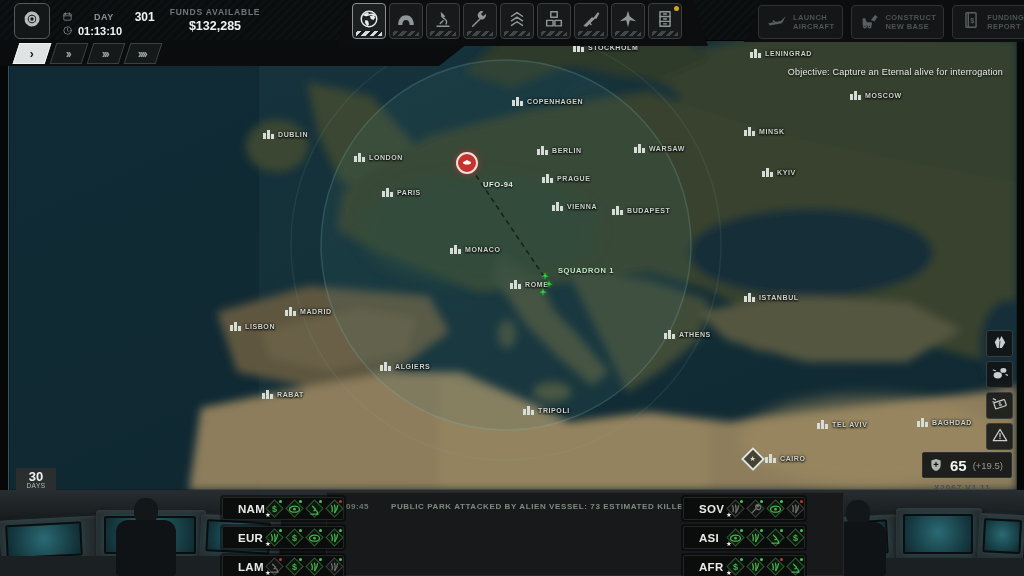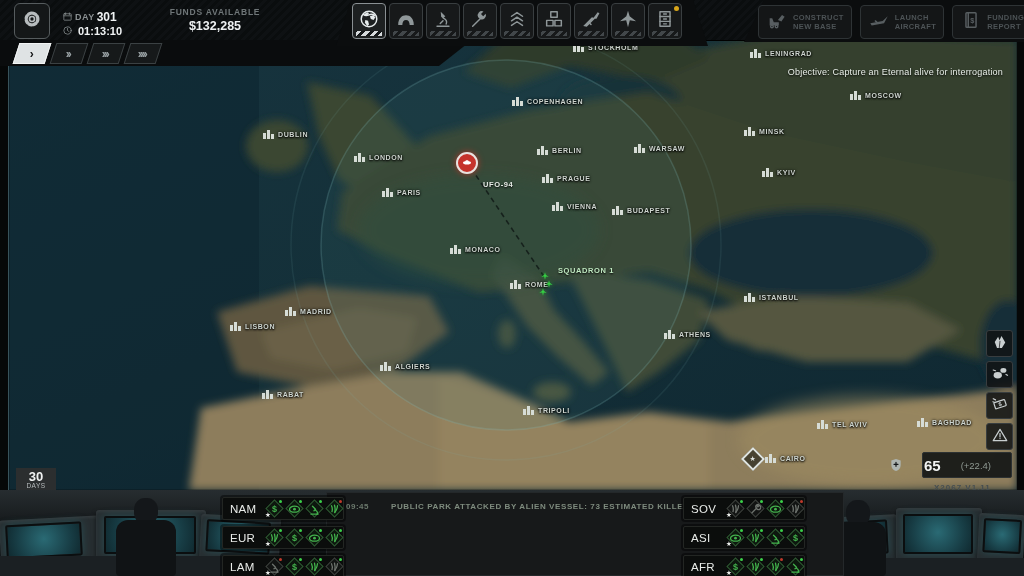--- a/index.html
+++ b/index.html
@@ -79,21 +79,21 @@
   #freport{left:16px;top:468px;display:flex;justify-content:space-between;}
   #fr-days{width:40px;height:24px;background:#2b2e2f;display:flex;flex-direction:column;
         align-items:center;justify-content:center;line-height:1;}
   #fr-days .d1{font-size:13px;font-weight:bold;color:#f0f2f2;}
   #fr-days .d2{font-size:6.5px;color:#b7bcbd;letter-spacing:.5px;}
   #fr-bar{width:150px;height:24px;background:#191c1d;border:1px solid #070809;border-left:none;
         display:flex;align-items:center;padding-left:12px;box-sizing:border-box;}
   #fr-bar span{font-size:10px;font-weight:bold;color:#d7dbdc;letter-spacing:1px;}
   #score{left:922px;top:452px;width:90px;height:26px;background:rgba(14,17,18,.88);
         border:1px solid #2c3132;border-radius:2px;display:flex;align-items:center;
-        justify-content:flex-end;gap:20px;padding:0 20px;box-sizing:border-box;color:#aeb5b2;}
+        justify-content:flex-end;gap:6px;padding:0 8px;box-sizing:border-box;color:#aeb5b2;}
   #score .sv{font-size:15px;font-weight:bold;color:#f2f4f3;}
   #score .sd{font-size:9.5px;color:#8f9992;}
   #version{left:934px;top:483px;font-size:8px;font-weight:bold;color:#454d50;letter-spacing:1px;}
 
   
   #croom{left:0;top:490px;width:1024px;height:86px;
         background:linear-gradient(#272d30,#15191b 40%,#0b0e10);}
   .console{position:absolute;background:#272e31;border-radius:3px;
         box-shadow:inset 0 2px 3px rgba(255,255,255,.06),0 3px 5px rgba(0,0,0,.5);}
   .screen{position:absolute;border:2px solid #0b0e0f;border-radius:2px;
@@ -106,22 +106,22 @@
   #ticker{left:346px;top:502px;display:flex;gap:22px;align-items:baseline;}
   #ticker .tt{font-size:8px;font-weight:bold;color:#6b786c;letter-spacing:.5px;}
   #ticker .tx{font-size:8px;font-weight:bold;color:#7e8b7e;letter-spacing:.6px;}
 
   
   .rgroup{position:absolute;display:flex;flex-direction:column;gap:6px;}
   #rg-left{left:222px;top:497px;}
   #rg-right{left:683px;top:497px;}
   .rpanel{width:120px;height:21px;background:#0b0d0c;border:1px solid #232623;border-radius:2px;
         display:flex;align-items:center;box-shadow:0 0 0 2px rgba(0,0,0,.45);}
-  .rpanel .rc{width:36px;font-size:11.5px;font-weight:normal;color:#e8ebe8;padding-left:7px;
-        letter-spacing:.3px;}
+  .rpanel .rc{width:36px;font-size:11.5px;font-weight:bold;color:#e8ebe8;padding-left:7px;
+        letter-spacing:.3px;margin-left:8px;}
   .ricons{display:flex;gap:3px;}
   .rslot{position:relative;width:17px;height:17px;display:flex;align-items:center;justify-content:center;}
   .rdiamond{width:11px;height:11px;transform:rotate(45deg);background:#0d170e;border:1px solid #2f5a33;
         display:flex;align-items:center;justify-content:center;}
   .rdiamond>span{transform:rotate(-45deg);display:flex;color:#43b24c;}
   .rslot.dim .rdiamond{border-color:#3c403c;background:#121413;}
   .rslot.dim .rdiamond>span{color:#6e736e;}
   .rdot{position:absolute;top:0;right:1px;width:3px;height:3px;border-radius:50%;}
   .rstar{position:absolute;bottom:-1px;left:-1px;font-size:6.5px;color:#e8ebe8;line-height:1;
         text-shadow:0 0 2px #000;}
@@ -468,21 +468,21 @@
 <div id="plate-left" class="abs"></div>
 <div id="plate-center" class="abs"></div>
 <div id="plate-right" class="abs"></div>
 
 <div class="gearbtn abs">
   <span id="gear-ico"><svg width="20" height="20" viewBox="0 0 24 24" fill="none" stroke="currentColor" stroke-width="1.6" stroke-linecap="round" stroke-linejoin="round">
         <circle cx="12" cy="12" r="7" stroke-width="4" stroke-dasharray="3.2 2.4"></circle>
         <circle cx="12" cy="12" r="3" stroke-width="2"></circle>
       </svg></span>
 </div>
-<div class="abs" style="left:62px;top:8px;display:flex;align-items:center;gap:2px;">
+<div class="abs" style="left:62px;top:8px;display:flex;align-items:center;gap:21px;">
   <span class="dt-ico" id="cal-ico"><svg width="11" height="11" viewBox="0 0 24 24" fill="none" stroke="currentColor" stroke-width="1.6" stroke-linecap="round" stroke-linejoin="round">
         <rect x="4" y="6" width="16" height="14" rx="1"></rect>
         <path d="M4 10.5h16M8 4v4M16 4v4"></path>
       </svg></span>
   <span class="lbl-dim">DAY</span>
   <span class="val-strong" style="font-size:12px">301</span>
 </div>
 <div class="abs" style="left:62px;top:22px;display:flex;align-items:center;gap:5px;">
   <span class="dt-ico" id="clk-ico"><svg width="11" height="11" viewBox="0 0 24 24" fill="none" stroke="currentColor" stroke-width="1.6" stroke-linecap="round" stroke-linejoin="round">
         <circle cx="12" cy="12" r="8"></circle>
@@ -553,33 +553,33 @@
           <rect x="6.5" y="4" width="11" height="16"></rect>
           <path d="M6.5 9.3h11M6.5 14.6h11"></path>
           <path d="M10.5 6.6h3M10.5 12h3M10.5 17.3h3"></path>
         </svg></span>
       <span class="badge" style="background:#d9a61a"></span>
     </div>
   </div>
 <div id="actions" class="abs">
     <div class="abtn">
       <span><svg width="22" height="22" viewBox="0 0 24 24" fill="none" stroke="currentColor" stroke-width="1.6" stroke-linecap="round" stroke-linejoin="round">
+          <path d="M2.5 15.5l13.5-2.5 5.5-5-4 7.5-13.5 2.5z" fill="currentColor" stroke="none"></path>
+          <path d="M8 13l3 2.5"></path>
+        </svg></span>
+    <span class="al">LAUNCH<br>AIRCRAFT</span>
+    </div>
+    <div class="abtn">
+      <span><svg width="22" height="22" viewBox="0 0 24 24" fill="none" stroke="currentColor" stroke-width="1.6" stroke-linecap="round" stroke-linejoin="round">
           <path d="M4 18h10v-3.5H8.5L6.8 10H4z" fill="currentColor" stroke="none"></path>
           <circle cx="6.5" cy="19" r="1.4"></circle>
           <circle cx="11.5" cy="19" r="1.4"></circle>
           <path d="M13 12l4.5-5.5 2.8 2-3.5 5z" fill="currentColor" stroke="none"></path>
         </svg></span>
     <span class="al">CONSTRUCT<br>NEW BASE</span>
-    </div>
-    <div class="abtn">
-      <span><svg width="22" height="22" viewBox="0 0 24 24" fill="none" stroke="currentColor" stroke-width="1.6" stroke-linecap="round" stroke-linejoin="round">
-          <path d="M2.5 15.5l13.5-2.5 5.5-5-4 7.5-13.5 2.5z" fill="currentColor" stroke="none"></path>
-          <path d="M8 13l3 2.5"></path>
-        </svg></span>
-    <span class="al">LAUNCH<br>AIRCRAFT</span>
     </div>
     <div class="abtn">
       <span><svg width="22" height="22" viewBox="0 0 24 24" fill="none" stroke="currentColor" stroke-width="1.6" stroke-linecap="round" stroke-linejoin="round">
           <rect x="6.5" y="4" width="11" height="16" rx="1"></rect>
           <path d="M9 4v16"></path>
           <text x="13.5" y="15" font-size="8" fill="currentColor" stroke="none" text-anchor="middle" font-weight="bold">$</text>
         </svg></span>
     <span class="al">FUNDING<br>REPORT</span>
     </div>
   </div>
@@ -637,21 +637,21 @@
   </div>
 </div>
 <div id="score" class="abs">
   <span id="shield-ico" style="margin-right:auto;display:flex;">
       <svg width="16" height="16" viewBox="0 0 24 24" fill="none" stroke="currentColor" stroke-width="1.6" stroke-linecap="round" stroke-linejoin="round">
         <path d="M12 3l7 2.2V12c0 4.8-3 7.8-7 9-4-1.2-7-4.2-7-9V5.2z" fill="currentColor" stroke="none"></path>
         <path d="M12 8v6M9 11h6" stroke="#14171a" stroke-width="1.8"></path>
       </svg>
     </span>
   <span class="sv">65</span>
-  <span class="sd">(+22.4)</span>
+  <span class="sd">(+19.5)</span>
 </div>
 <div id="version" class="abs">X2067 V1.11</div>
 
 <div id="croom" class="abs">
   <div class="console" style="left:0;top:28px;width:100px;height:46px;transform:rotate(-3deg)">
     <div class="screen" style="left:6px;top:5px;width:72px;height:30px"></div>
     </div>
   <div class="console" style="left:96px;top:20px;width:110px;height:54px">
     <div class="screen" style="left:8px;top:6px;width:88px;height:34px"></div>
     </div>

